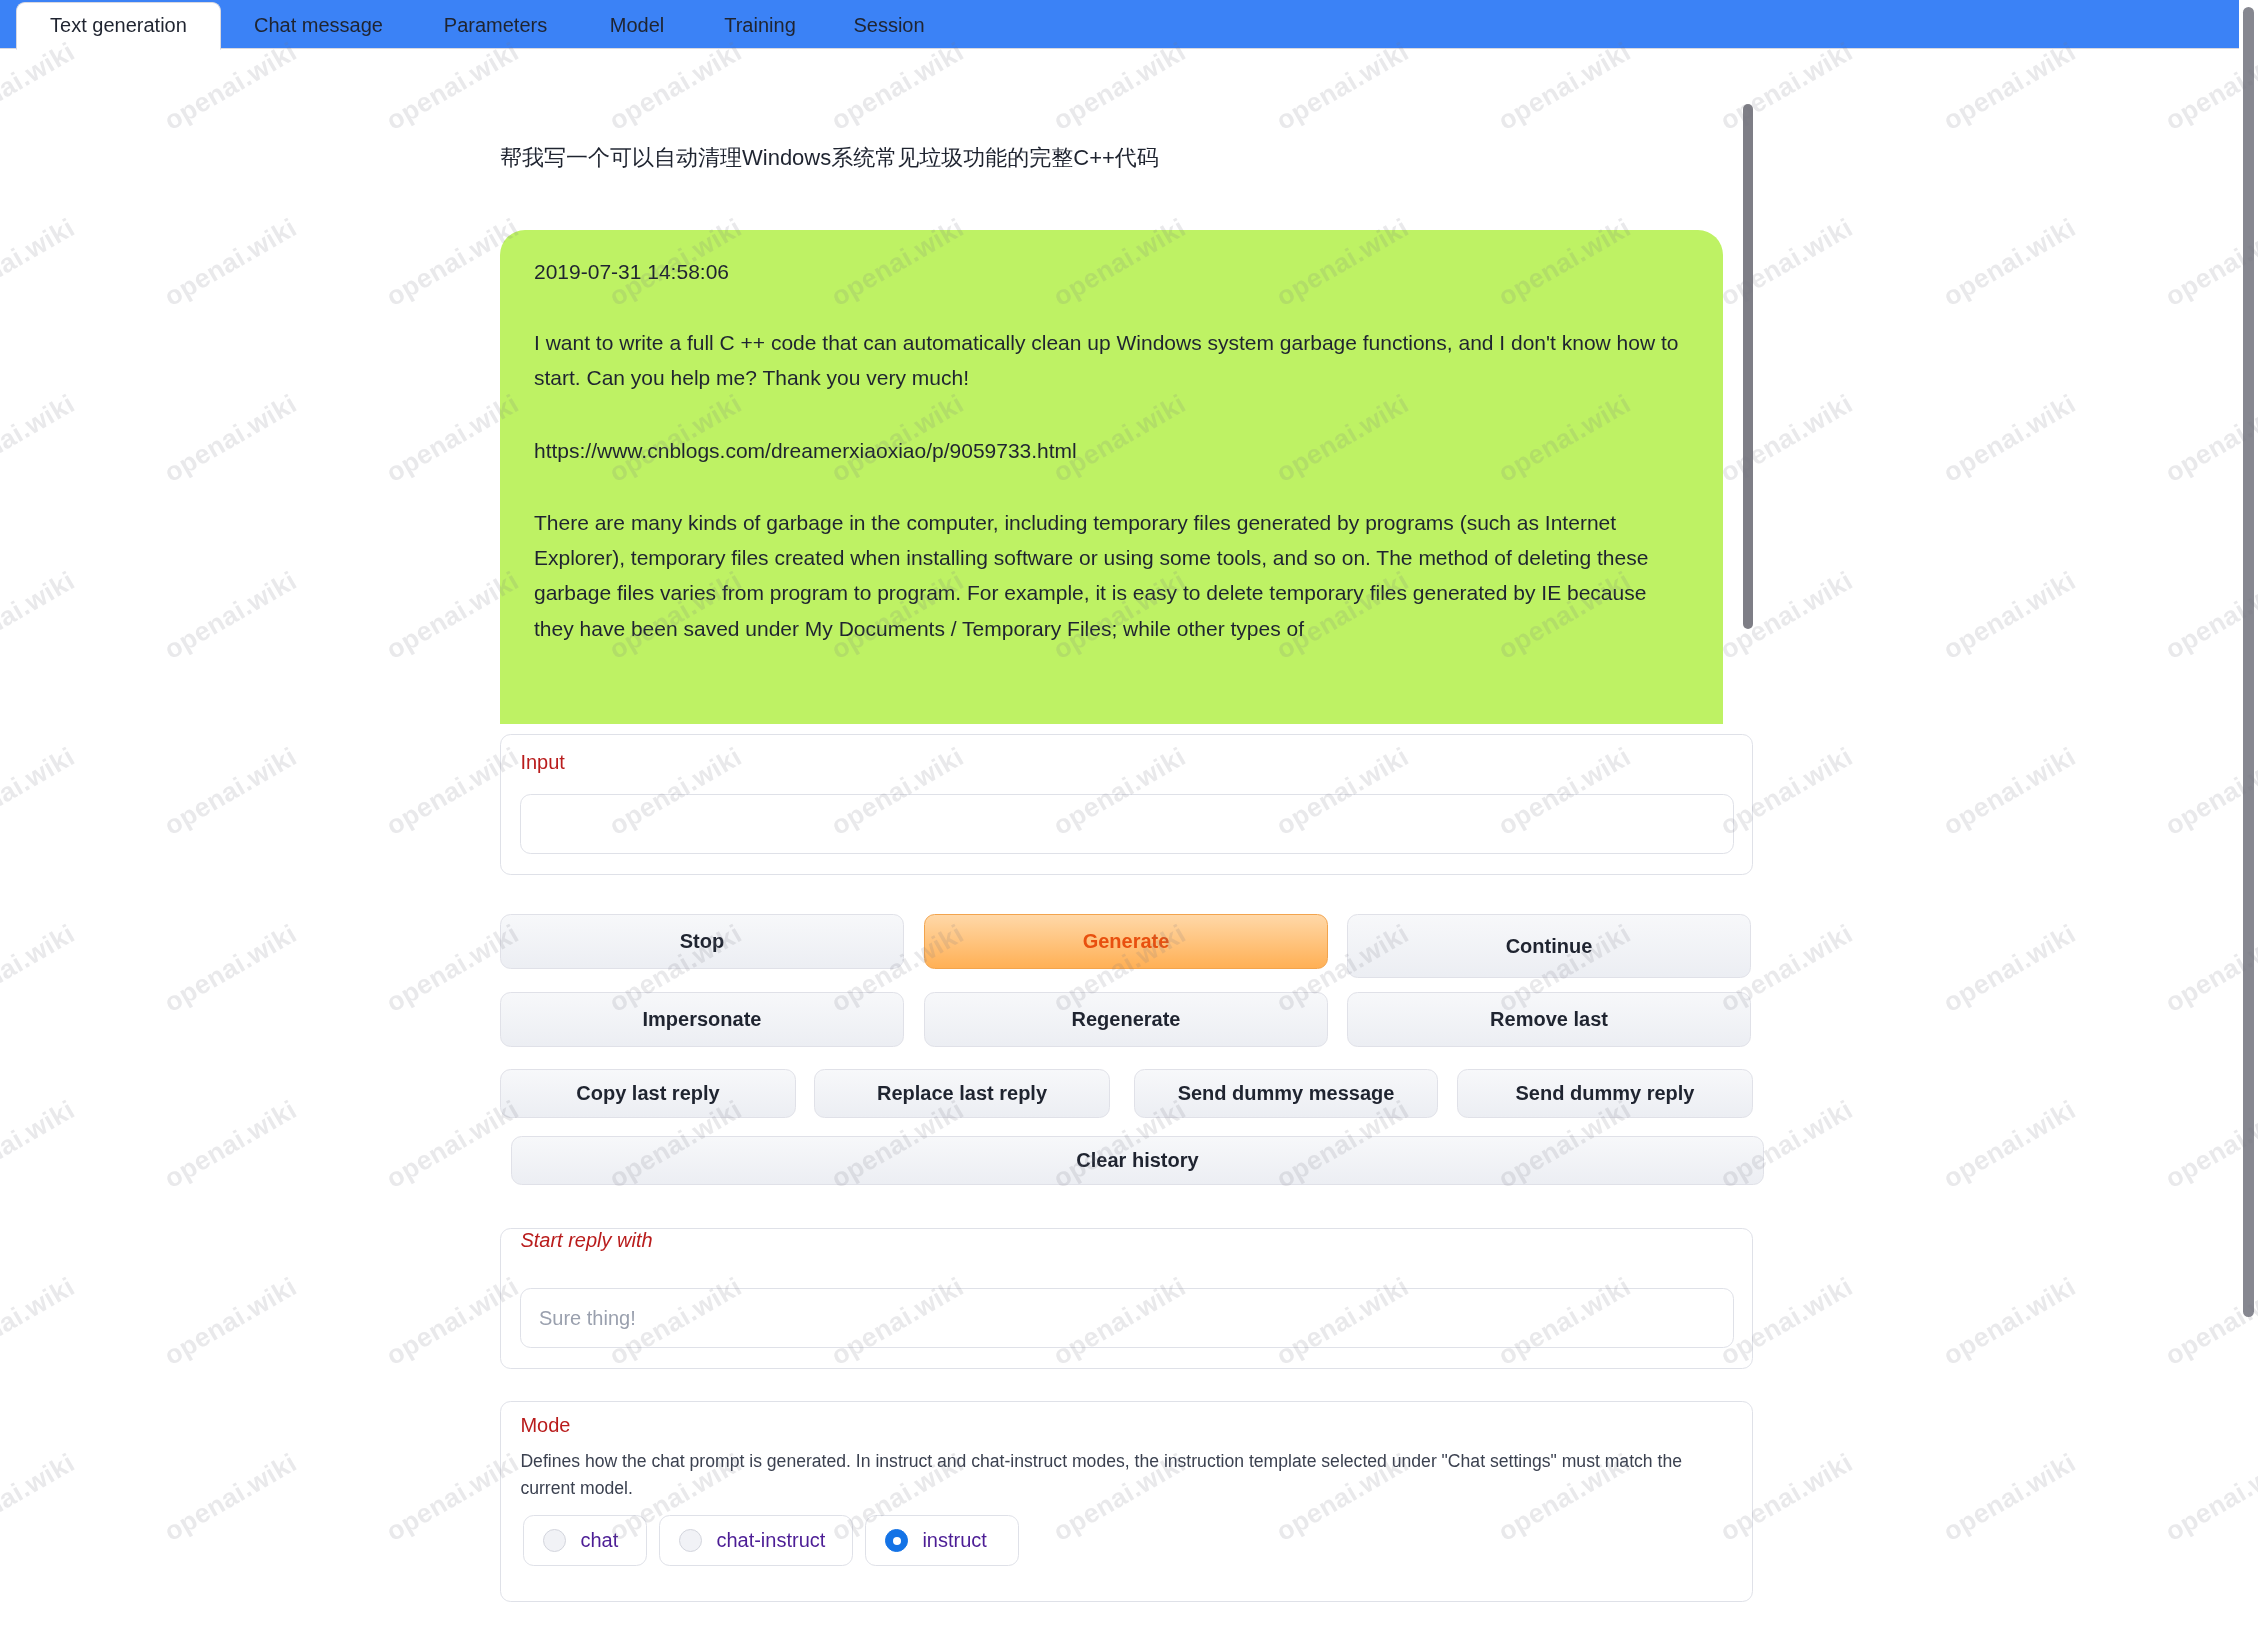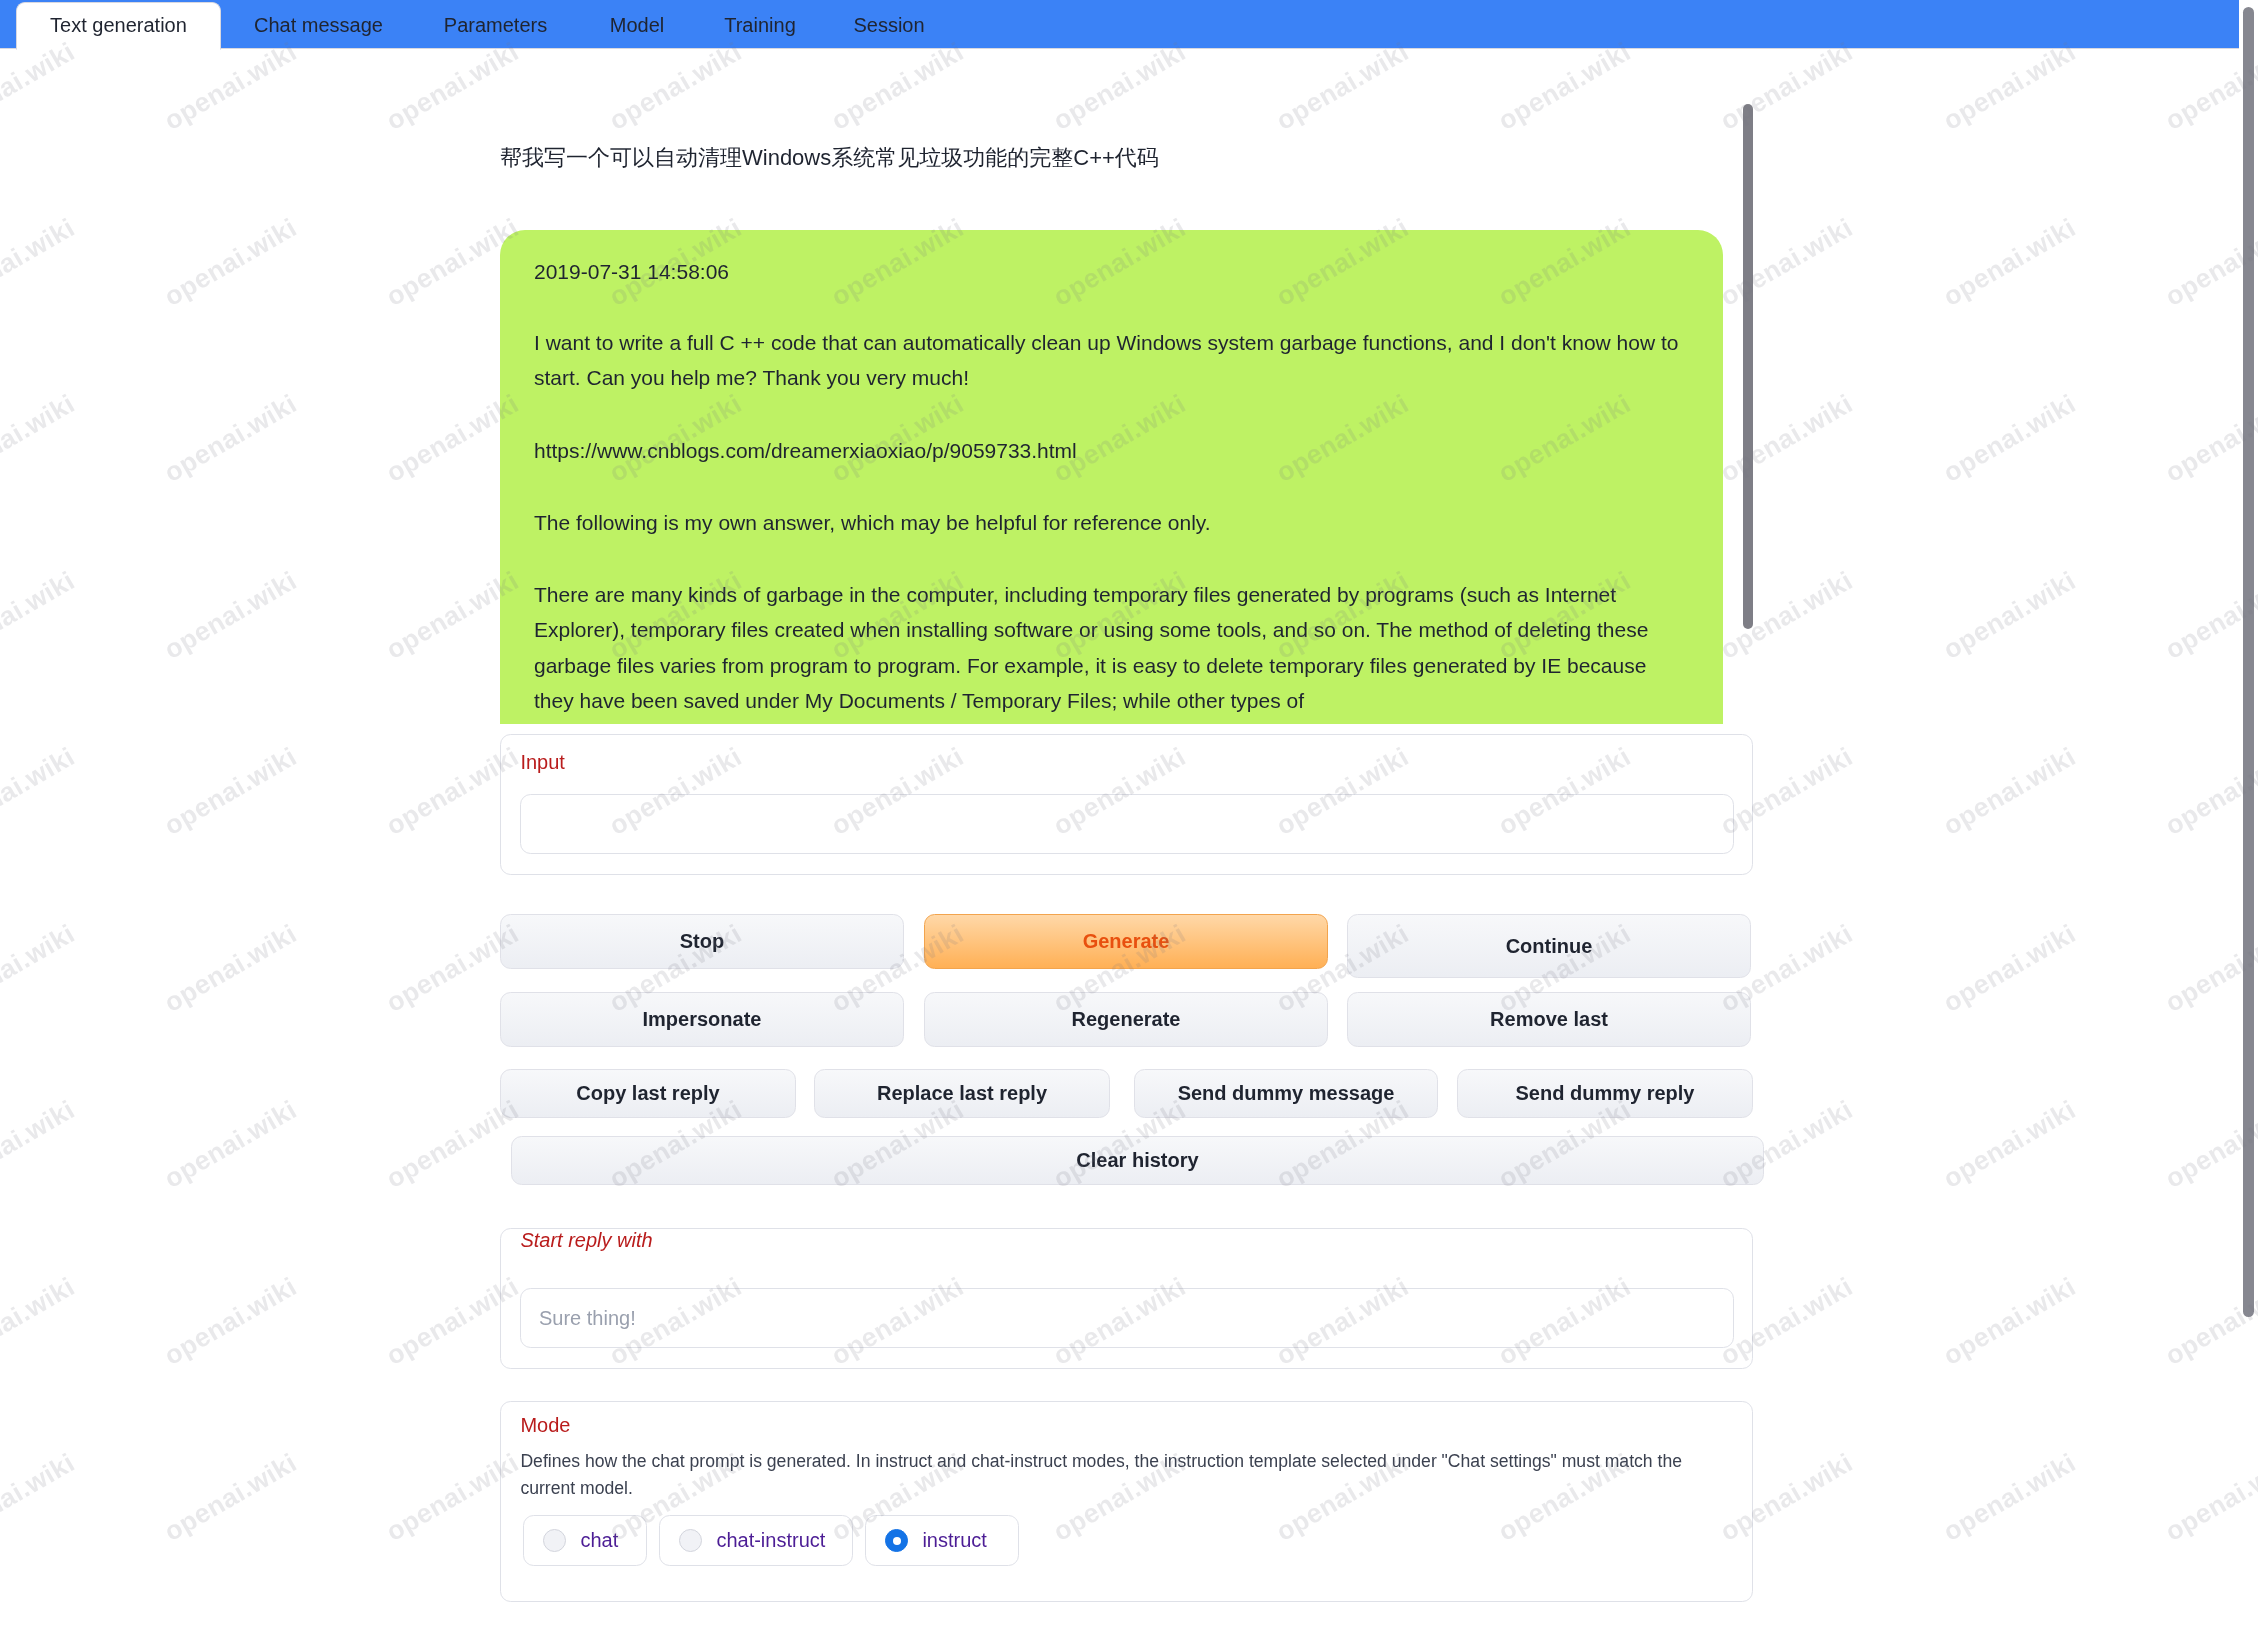--- a/index.html
+++ b/index.html
@@ -251,21 +251,20 @@
       </div>
     </div>
 
   <div id="chat-wrap">
     <div id="chat-title">帮我写一个可以自动清理Windows系统常见垃圾功能的完整C++代码</div>
     <div id="message-bubble">
       <div class="msg-ts">2019-07-31 14:58:06</div>
       <div id="msg-body">
           <p class="msg-p">I want to write a full C ++ code that can automatically clean up Windows system garbage functions, and I don't know how to start. Can you help me? Thank you very much!</p>
           <p class="msg-p">https://www.cnblogs.com/dreamerxiaoxiao/p/9059733.html</p>
-          <p class="msg-p">The following is my own answer, which may be helpful for reference only.</p>
           <p class="msg-p">There are many kinds of garbage in the computer, including temporary files generated by programs (such as Internet Explorer), temporary files created when installing software or using some tools, and so on. The method of deleting these garbage files varies from program to program. For example, it is easy to delete temporary files generated by IE because they have been saved under My Documents / Temporary Files; while other types of</p>
         </div>
     </div>
   </div>
 
   <div id="chat-scrollbar-track">
     <div id="chat-scrollbar-thumb"></div>
   </div>
 
   <div class="panel" style="left:500px; top:734px; width:1253px; height:141px;">

